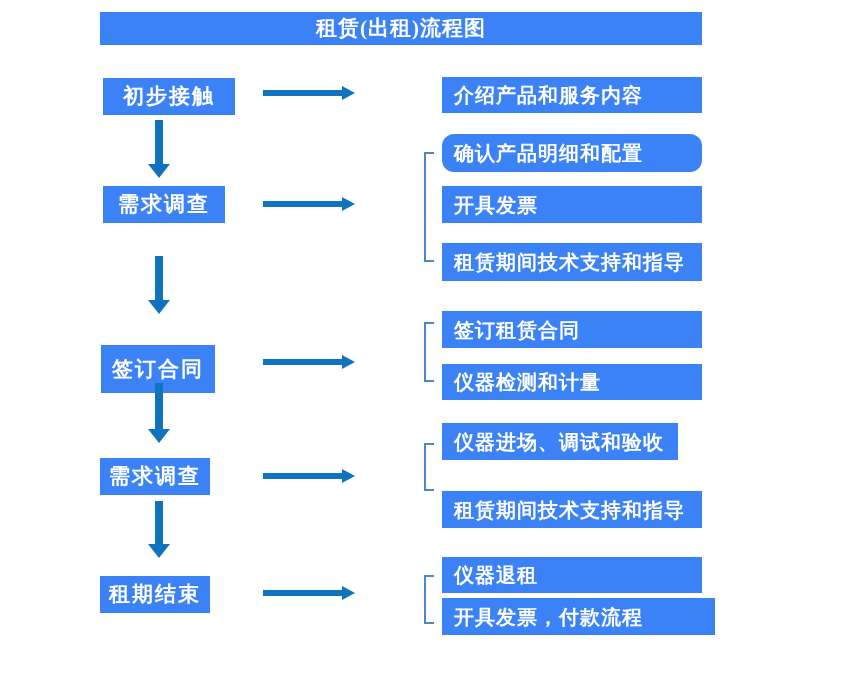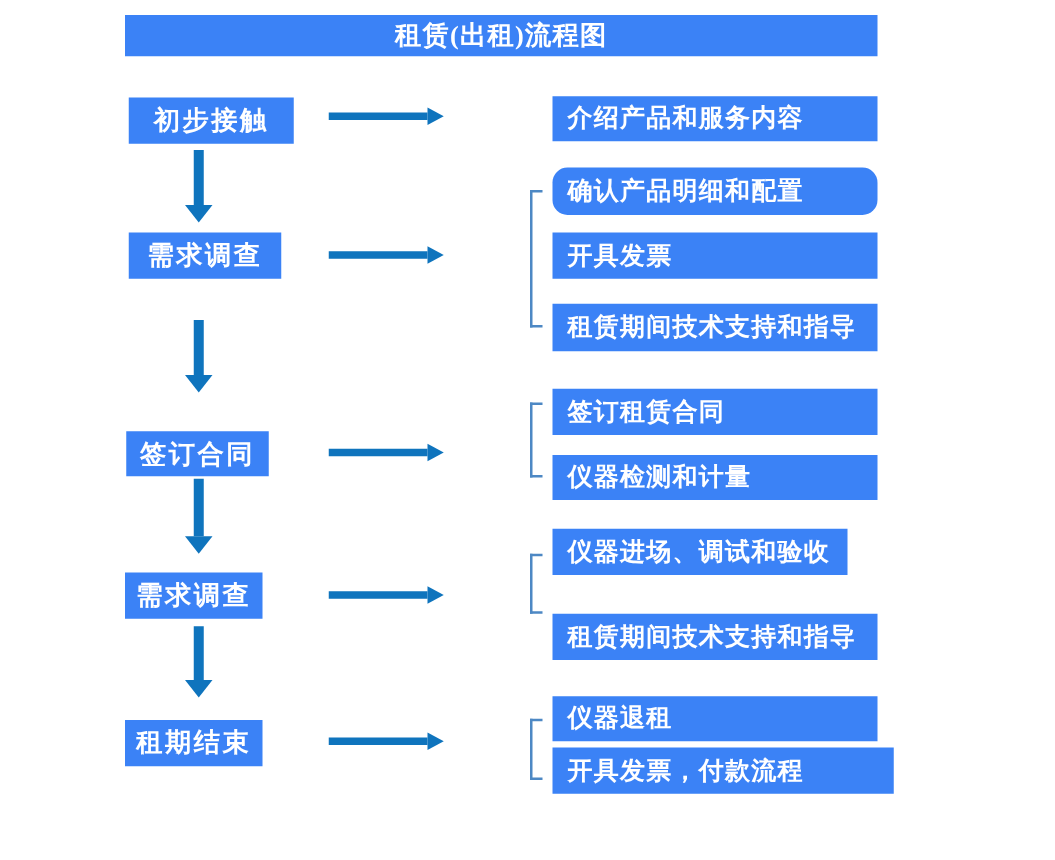--- a/index.html
+++ b/index.html
@@ -49,21 +49,21 @@
     border-left: 2px solid #4d88c4;
     border-top: 2px solid #4d88c4;
     border-bottom: 2px solid #4d88c4;
   }
 
   
   #title      { left: 100px; top: 12px;  width: 602px; height: 33px; }
 
   #stage-0    { left: 103px; top: 78px;  width: 132px; height: 37px; font-family: Liberation Serif, serif; }
   #stage-1    { left: 103px; top: 186px; width: 122px; height: 37px; }
-  #stage-2    { left: 101px; top: 345px; width: 114px; height: 36px; }
+  #stage-2    { left: 101px; top: 345px; width: 114px; height: 48px; }
   #stage-3    { left: 100px; top: 458px; width: 110px; height: 37px; }
   #stage-4    { left: 100px; top: 576px; width: 110px; height: 37px; }
 
   #varrow-0   { left: 148px; top: 120px; width: 22px; height: 58px; }
   #varrow-1   { left: 148px; top: 256px; width: 22px; height: 58px; }
   #varrow-2   { left: 148px; top: 383px; width: 22px; height: 60px; }
   #varrow-3   { left: 148px; top: 501px; width: 22px; height: 57px; }
 
   #harrow-0   { left: 263px; top: 86px;  width: 92px; height: 14px; }
   #harrow-1   { left: 263px; top: 197px; width: 92px; height: 14px; }

